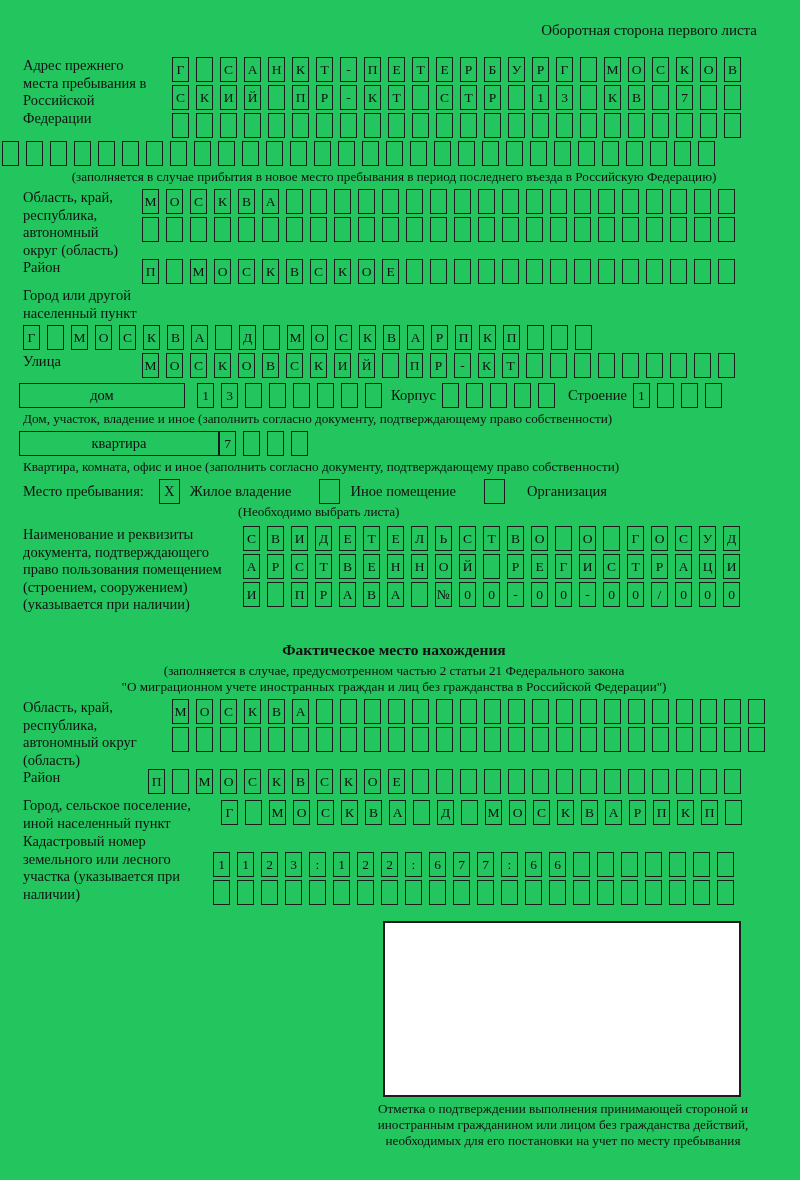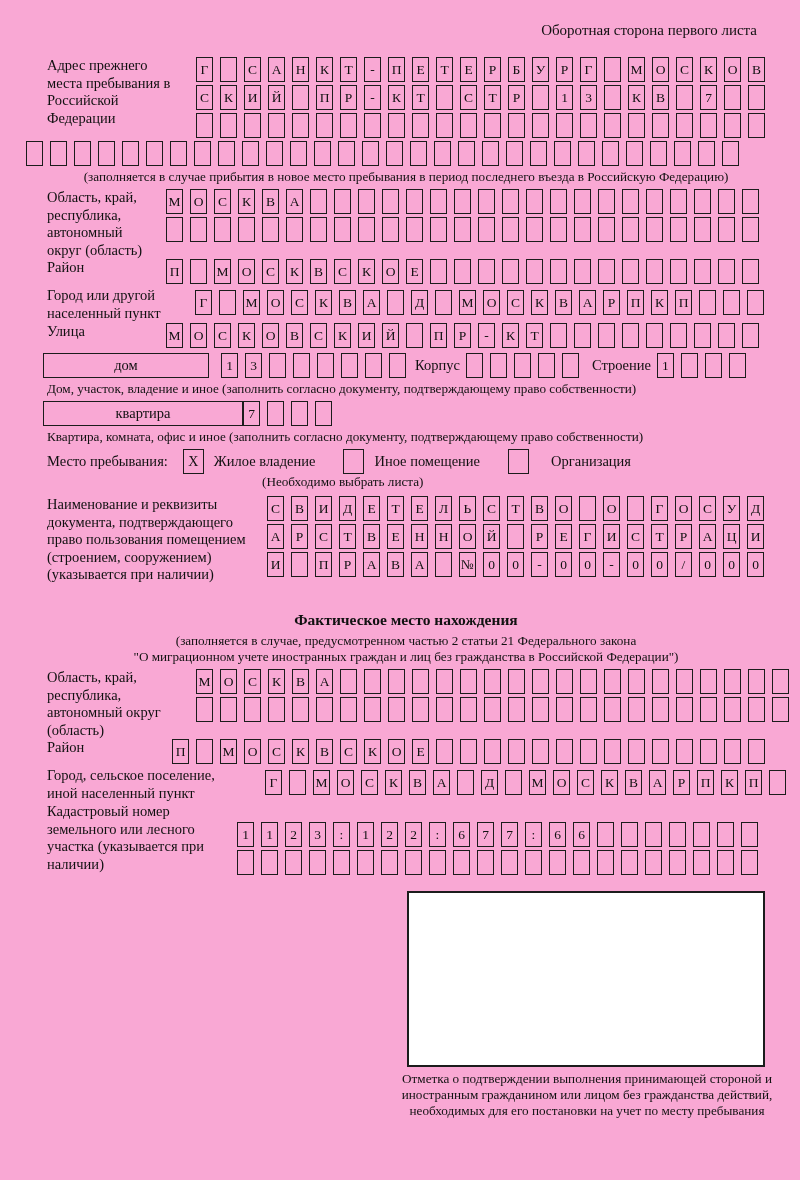--- a/index.html
+++ b/index.html
@@ -1,23 +1,23 @@
 <!DOCTYPE html>
 <html><head>
 <meta charset="utf-8">
 <style>
   html,body{margin:0;padding:0;background:#fff;}
   .page{
     position:relative;
     width:800px;height:1180px;
-    background:#f9a8d4;color:#111;
+    background:#22c55e;color:#111;
     font-family:"Liberation Serif","DejaVu Serif",serif;
     overflow:hidden;
     box-sizing:border-box;
-    padding:22px 35px 0 47px;
+    padding:22px 35px 0 23px;
   }
   .hdr-note{font-size:15px;text-align:right;padding-right:8px;line-height:17px;}
   .row{display:flex;align-items:flex-start;}
   .lbl{font-size:14.5px;line-height:17.5px;box-sizing:border-box;flex:0 0 auto;}
   .cellcol{display:flex;flex-direction:column;}
   .cellrow{display:flex;flex:0 0 auto;margin-bottom:3px;}
   .cell{
     box-sizing:border-box;flex:0 0 auto;
     width:17px;height:25px;margin-right:7px;
     border:1.6px solid #1c1c1c;
@@ -251,21 +251,21 @@
         <span class="cell"></span>
         <span class="cell"></span>
         <span class="cell"></span>
         <span class="cell"></span>
         <span class="cell"></span>
         <span class="cell"></span>
         <span class="cell"></span>
       </div>
   </div>
 
-  <div class="row" style="min-height:36px;">
+  <div class="row" style="min-height:36px;flex-direction:column;">
     <div class="lbl" style="width:148px;padding-right:14px;">Город или другой населенный пункт</div>
     <div class="cellrow" style="margin-top:3px;">
         <span class="cell">Г</span>
         <span class="cell"></span>
         <span class="cell">М</span>
         <span class="cell">О</span>
         <span class="cell">С</span>
         <span class="cell">К</span>
         <span class="cell">В</span>
         <span class="cell">А</span>
@@ -534,21 +534,21 @@
         <span class="cell"></span>
         <span class="cell"></span>
         <span class="cell"></span>
         <span class="cell"></span>
         <span class="cell"></span>
         <span class="cell"></span>
         <span class="cell"></span>
       </div>
   </div>
 
-  <div class="row" style="min-height:36px;gap:20px;">
+  <div class="row" style="min-height:36px;">
     <div class="lbl" style="width:198px;padding-right:12px;">Город, сельское поселение, иной населенный пункт</div>
     <div class="cellrow" style="margin-top:3px;">
         <span class="cell">Г</span>
         <span class="cell"></span>
         <span class="cell">М</span>
         <span class="cell">О</span>
         <span class="cell">С</span>
         <span class="cell">К</span>
         <span class="cell">В</span>
         <span class="cell">А</span>

